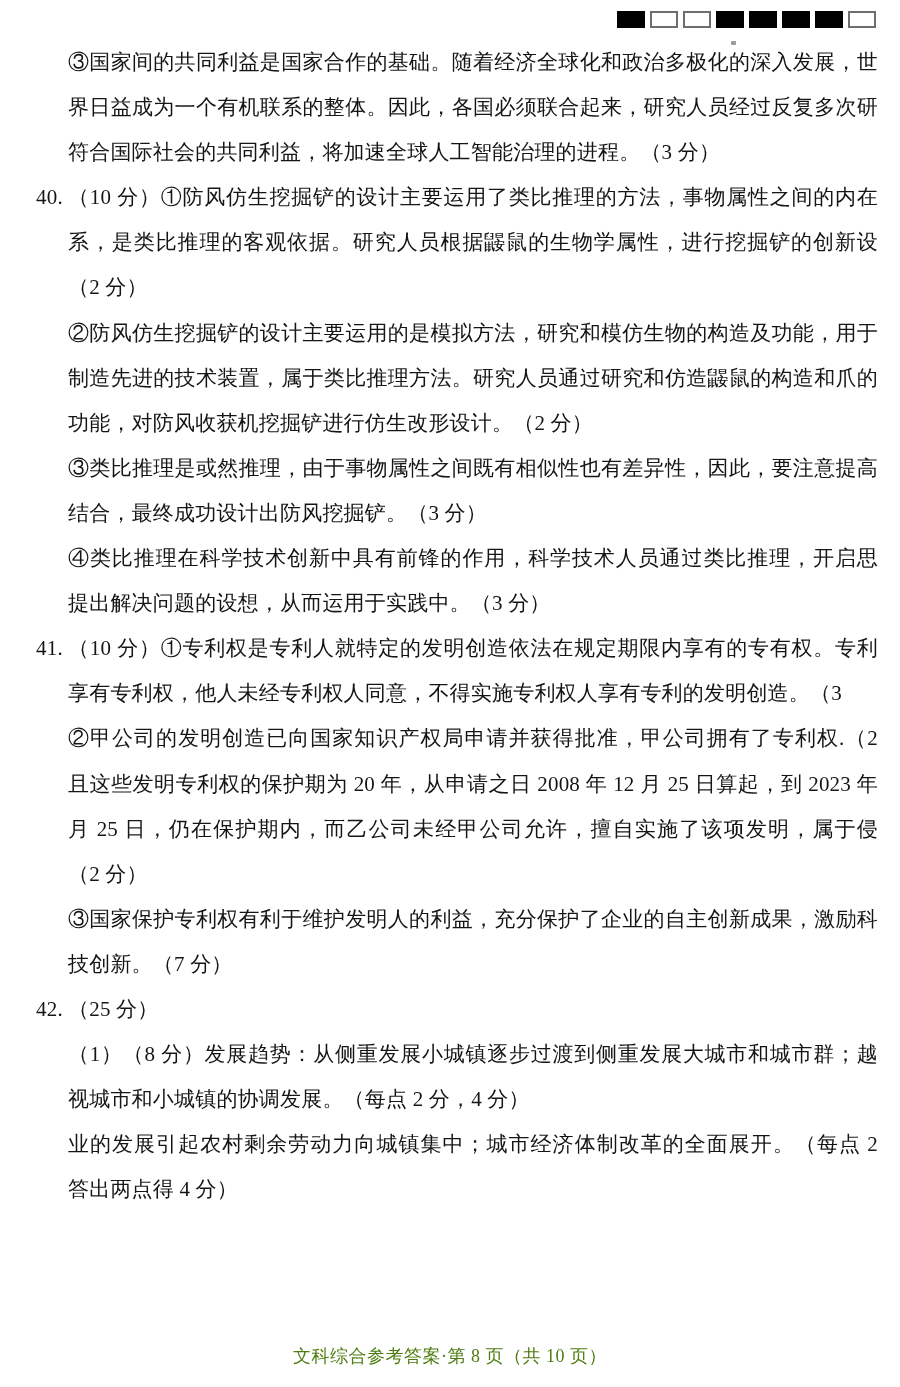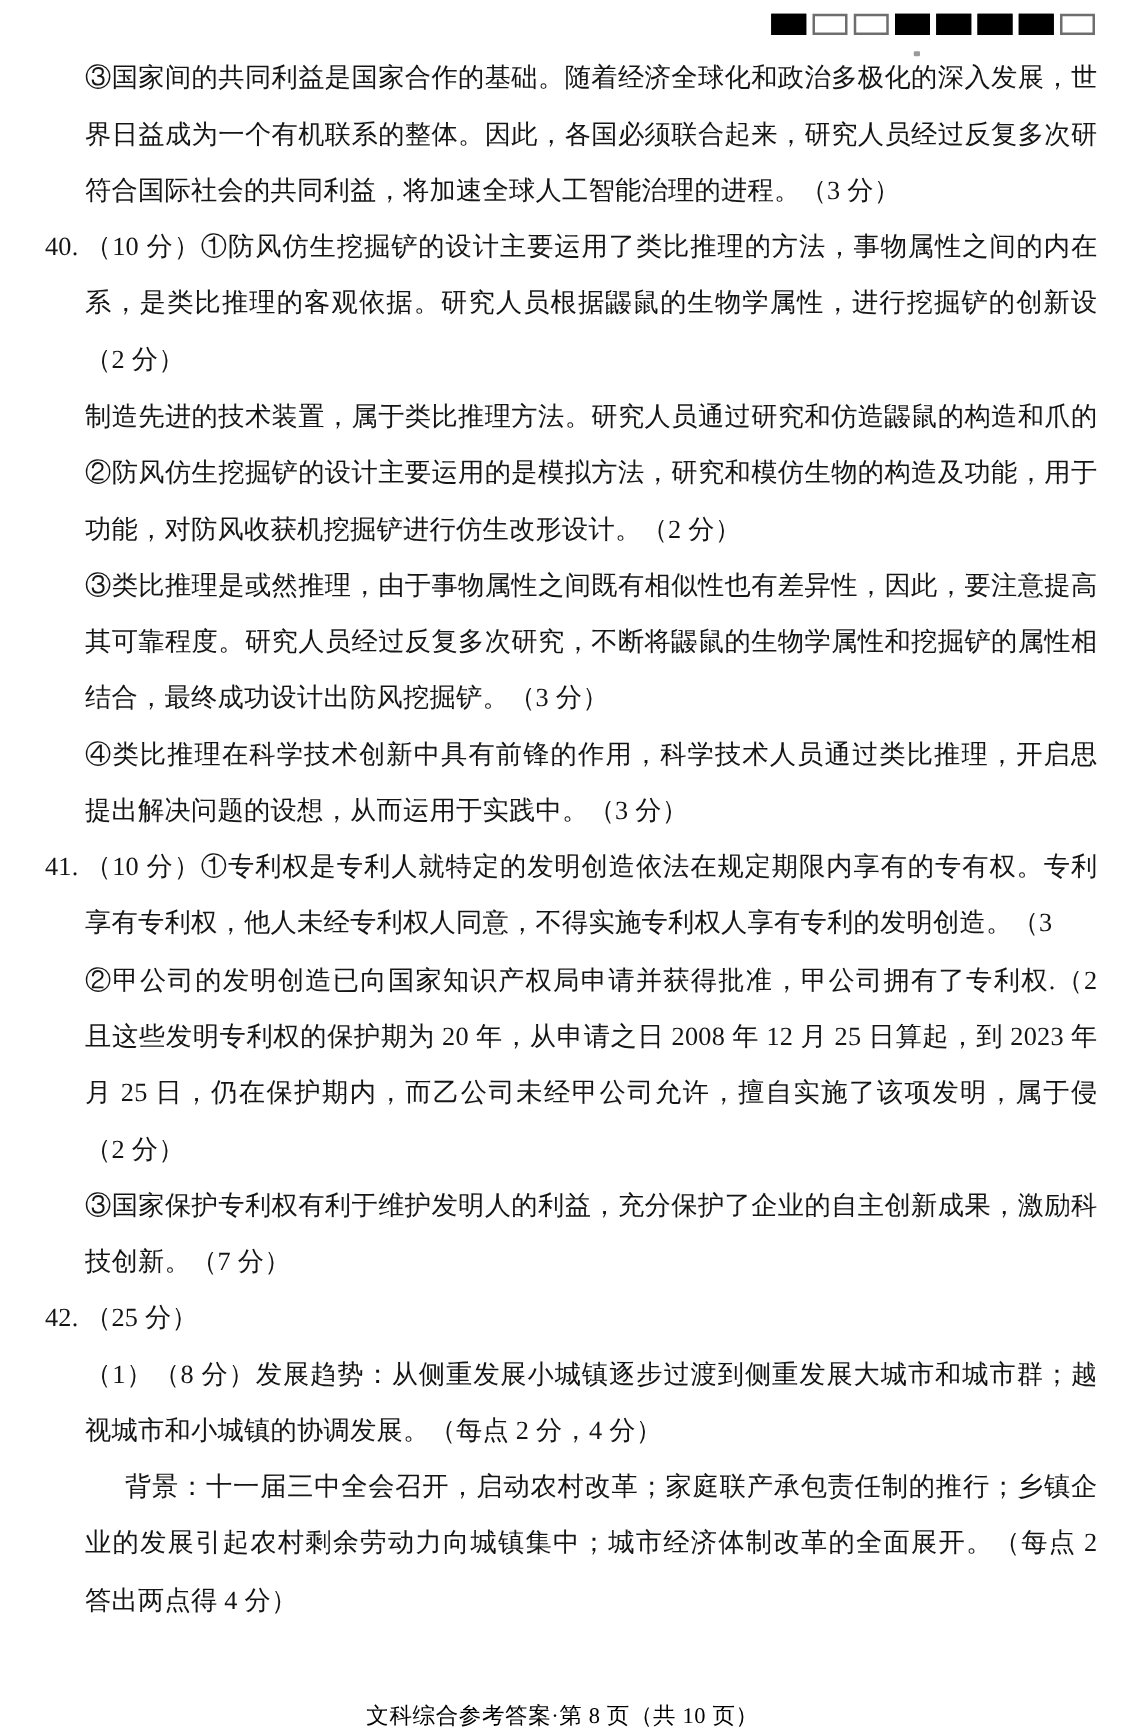--- a/index.html
+++ b/index.html
@@ -21,21 +21,21 @@
     position:relative;height:45.1px;line-height:45.1px;font-size:21px;
     padding-left:68px;padding-right:22px;overflow:hidden;
     letter-spacing:0.2px;
   }
   .line.ind-para{padding-left:100px;}
   .line.jf{text-align:justify;text-align-last:justify;text-justify:inter-character;}
   .qnum{position:absolute;left:36px;top:0;}
 
   .footer{
     position:absolute;top:1341px;left:0;width:900px;height:30px;line-height:30px;
-    text-align:center;font-size:18px;color:#000000;letter-spacing:0.5px;margin-top:16px;
+    text-align:center;font-size:18px;color:#4d7c0f;letter-spacing:0.5px;
   }
 </style>
 </head>
 <body>
 
 <div class="marks">
     <div class="mark filled"></div>
     <div class="mark empty"></div>
     <div class="mark empty"></div>
     <div class="mark filled"></div>
@@ -46,37 +46,35 @@
   </div>
 <div class="artifact"></div>
 
 <div class="content">
     <div class="line ind-body jf"><span>③国家间的共同利益是国家合作的基础。随着经济全球化和政治多极化的深入发展，世</span></div>
     <div class="line ind-body jf"><span>界日益成为一个有机联系的整体。因此，各国必须联合起来，研究人员经过反复多次研究</span></div>
     <div class="line ind-body"><span>符合国际社会的共同利益，将加速全球人工智能治理的进程。（3 分）</span></div>
     <div class="line ind-item jf"><span class="qnum">40.</span><span>（10 分）①防风仿生挖掘铲的设计主要运用了类比推理的方法，事物属性之间的内在联</span></div>
     <div class="line ind-body jf"><span>系，是类比推理的客观依据。研究人员根据鼹鼠的生物学属性，进行挖掘铲的创新设计。</span></div>
     <div class="line ind-body"><span>（2 分）</span></div>
+    <div class="line ind-body jf"><span>②防风仿生挖掘铲的设计主要运用的是模拟方法，研究和模仿生物的构造及功能，用于</span></div>
     <div class="line ind-body jf"><span>制造先进的技术装置，属于类比推理方法。研究人员通过研究和仿造鼹鼠的构造和爪的</span></div>
-    <div class="line ind-body jf"><span>②防风仿生挖掘铲的设计主要运用的是模拟方法，研究和模仿生物的构造及功能，用于</span></div>
     <div class="line ind-body"><span>功能，对防风收获机挖掘铲进行仿生改形设计。（2 分）</span></div>
     <div class="line ind-body jf"><span>③类比推理是或然推理，由于事物属性之间既有相似性也有差异性，因此，要注意提高</span></div>
-    <div class="line ind-body jf"><span>其可靠程度。研究人员经过反复多次研究，不断将鼹鼠的生物学属性和挖掘铲的属性相</span></div>
     <div class="line ind-body"><span>结合，最终成功设计出防风挖掘铲。（3 分）</span></div>
     <div class="line ind-body jf"><span>④类比推理在科学技术创新中具有前锋的作用，科学技术人员通过类比推理，开启思路，</span></div>
     <div class="line ind-body"><span>提出解决问题的设想，从而运用于实践中。（3 分）</span></div>
     <div class="line ind-item jf"><span class="qnum">41.</span><span>（10 分）①专利权是专利人就特定的发明创造依法在规定期限内享有的专有权。专利权人</span></div>
     <div class="line ind-body"><span>享有专利权，他人未经专利权人同意，不得实施专利权人享有专利的发明创造。（3 分）</span></div>
     <div class="line ind-body jf"><span>②甲公司的发明创造已向国家知识产权局申请并获得批准，甲公司拥有了专利权.（2 分）</span></div>
     <div class="line ind-body jf"><span>且这些发明专利权的保护期为 20 年，从申请之日 2008 年 12 月 25 日算起，到 2023 年 11</span></div>
     <div class="line ind-body jf"><span>月 25 日，仍在保护期内，而乙公司未经甲公司允许，擅自实施了该项发明，属于侵权。</span></div>
     <div class="line ind-body"><span>（2 分）</span></div>
     <div class="line ind-body jf"><span>③国家保护专利权有利于维护发明人的利益，充分保护了企业的自主创新成果，激励科</span></div>
     <div class="line ind-body"><span>技创新。（7 分）</span></div>
     <div class="line ind-item"><span class="qnum">42.</span><span>（25 分）</span></div>
     <div class="line ind-body jf"><span>（1）（8 分）发展趋势：从侧重发展小城镇逐步过渡到侧重发展大城市和城市群；越来越重</span></div>
     <div class="line ind-body"><span>视城市和小城镇的协调发展。（每点 2 分，4 分）</span></div>
-    <div class="line ind-para jf"><span>背景：十一届三中全会召开，启动农村改革；家庭联产承包责任制的推行；乡镇企</span></div>
     <div class="line ind-body jf"><span>业的发展引起农村剩余劳动力向城镇集中；城市经济体制改革的全面展开。（每点 2 分，</span></div>
     <div class="line ind-body"><span>答出两点得 4 分）</span></div>
   </div>
 
 <div class="footer">文科综合参考答案·第 8 页（共 10 页）</div>
 
 </body></html>

